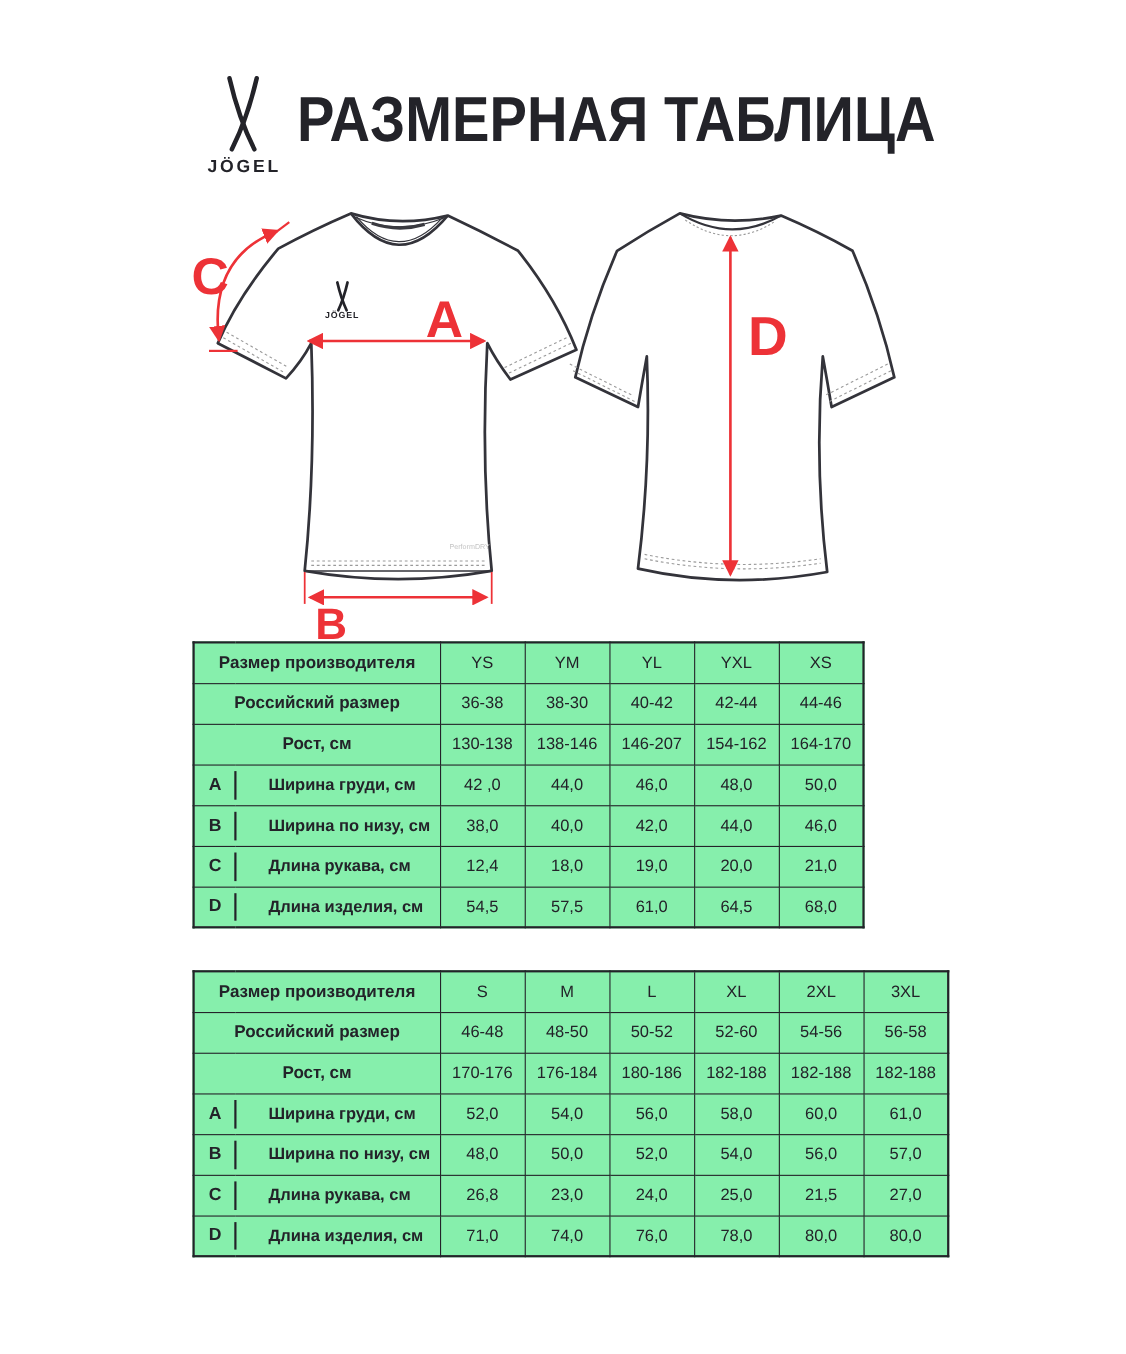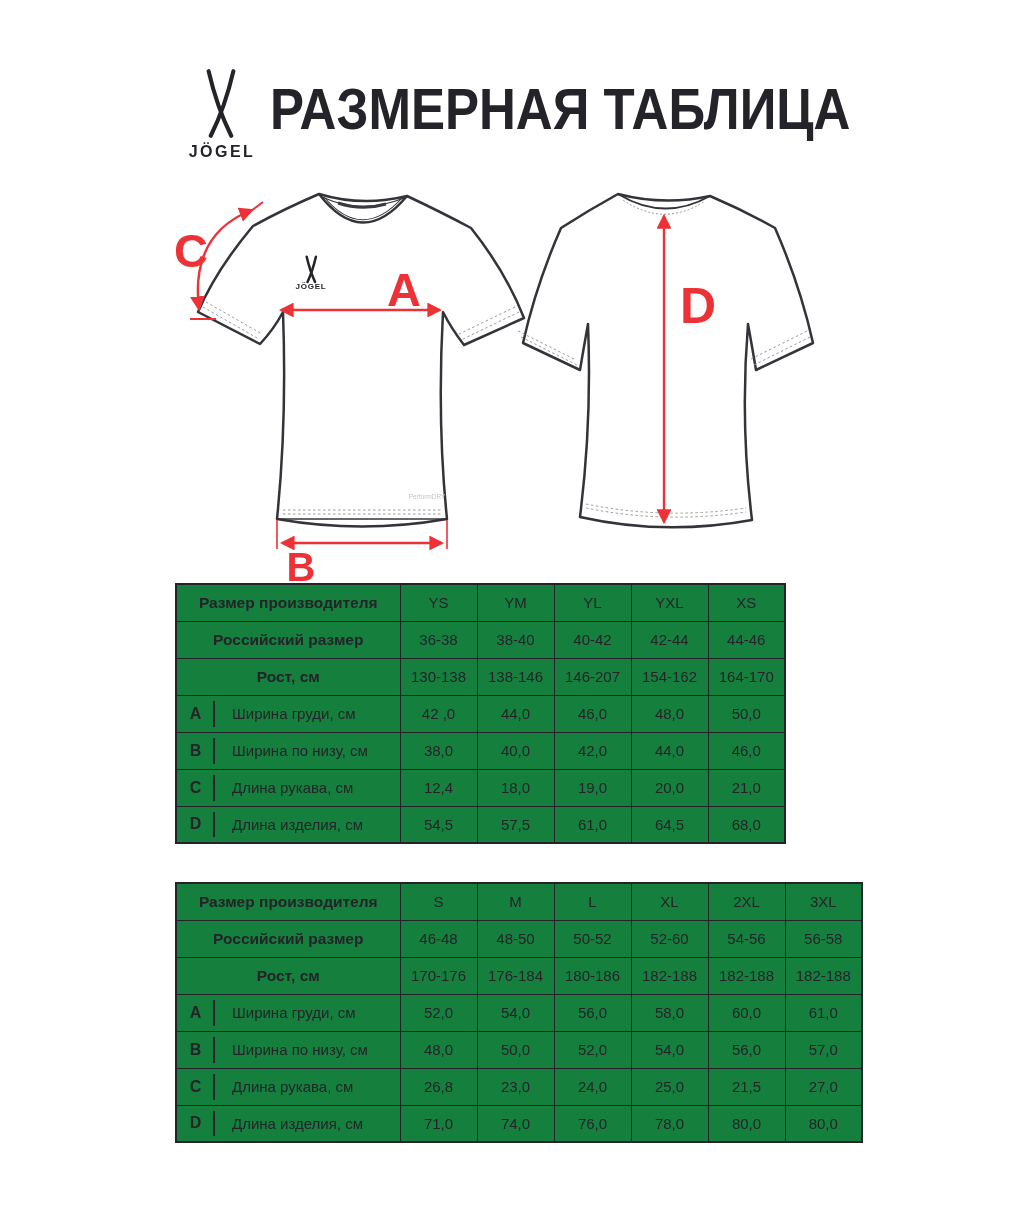--- a/index.html
+++ b/index.html
@@ -18,30 +18,30 @@
   .brand-name{position:absolute;left:181px;top:143px;width:82px;text-align:center;
     font-size:16px;font-weight:700;letter-spacing:2.5px;color:var(--ink);}
   .page-title{position:absolute;left:270px;top:80px;margin:0;font-size:58px;line-height:1;
     font-weight:700;color:var(--ink);transform:scaleX(0.88);transform-origin:left center;white-space:nowrap;}
 
   
   .diagram{position:absolute;left:0;top:160px;width:1024px;height:430px;}
   .red-letter{font-weight:700;fill:var(--accent);font-family:"Liberation Sans",sans-serif;}
 
   
-  table.size-table{position:absolute;border-collapse:collapse;table-layout:fixed;background:#15803d;
+  table.size-table{position:absolute;border-collapse:collapse;table-layout:fixed;background:#86efac;
     border:2.5px solid var(--ink);}
   #table-youth{left:175px;top:583px;width:609px;}
   #table-adult{left:175px;top:882px;width:686px;}
   .size-table td{border:1.6px solid var(--ink);height:37px;padding:0;text-align:center;
     vertical-align:middle;font-size:15px;color:var(--ink);}
   .size-table td.lbl{font-weight:700;font-size:15.5px;}
   .size-table td.letter{font-weight:700;font-size:16px;border-right:none;position:relative;}
   .size-table td.letter::after{content:"";position:absolute;top:5px;bottom:5px;right:-0.8px;width:1.6px;background:var(--ink);}
-  .size-table td.mlabel{border-left:none;text-align:left;padding-left:18px;}
+  .size-table td.mlabel{border-left:none;text-align:left;padding-left:30px;font-weight:bold;}
 </style>
 </head>
 <body>
 
 <div class="page">
 
   <svg class="brand-logo-svg" viewBox="0 0 30 65" aria-hidden="true">
     <g fill="none" stroke="var(--ink)" stroke-width="3.8" stroke-linecap="round">
       <path d="M3.5,2 C9.5,28 17,47 24.5,62"></path>
       <path d="M26.5,2 C20.5,28 13,47 5.5,62"></path>
@@ -143,21 +143,21 @@
           <td colspan="2" class="lbl">Размер производителя</td>
           <td class="val">YS</td>
           <td class="val">YM</td>
           <td class="val">YL</td>
           <td class="val">YXL</td>
           <td class="val">XS</td>
         </tr>
         <tr>
           <td colspan="2" class="lbl">Российский размер</td>
           <td class="val">36-38</td>
-          <td class="val">38-40</td>
+          <td class="val">38-30</td>
           <td class="val">40-42</td>
           <td class="val">42-44</td>
           <td class="val">44-46</td>
         </tr>
         <tr>
           <td colspan="2" class="lbl">Рост, см</td>
           <td class="val">130-138</td>
           <td class="val">138-146</td>
           <td class="val">146-207</td>
           <td class="val">154-162</td>

